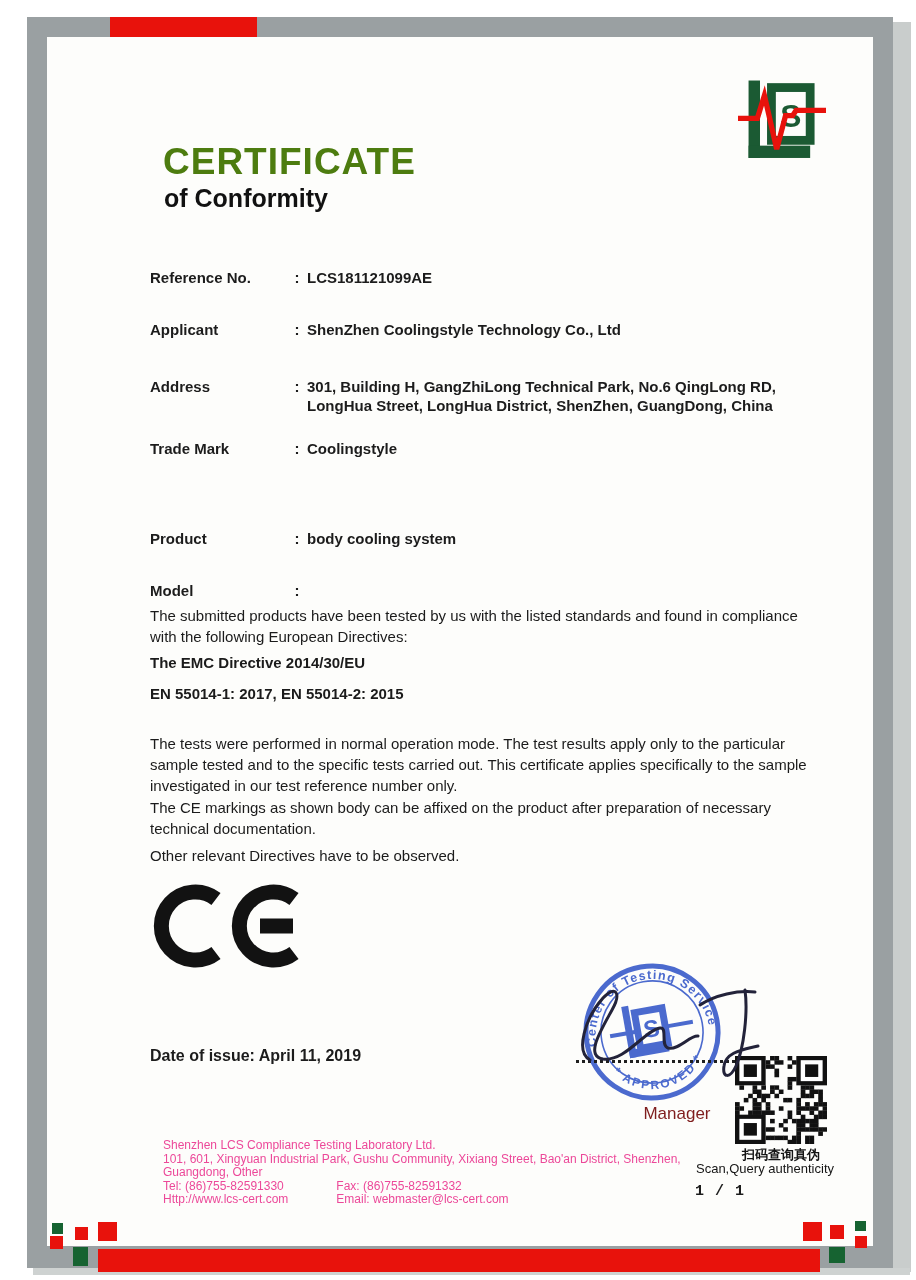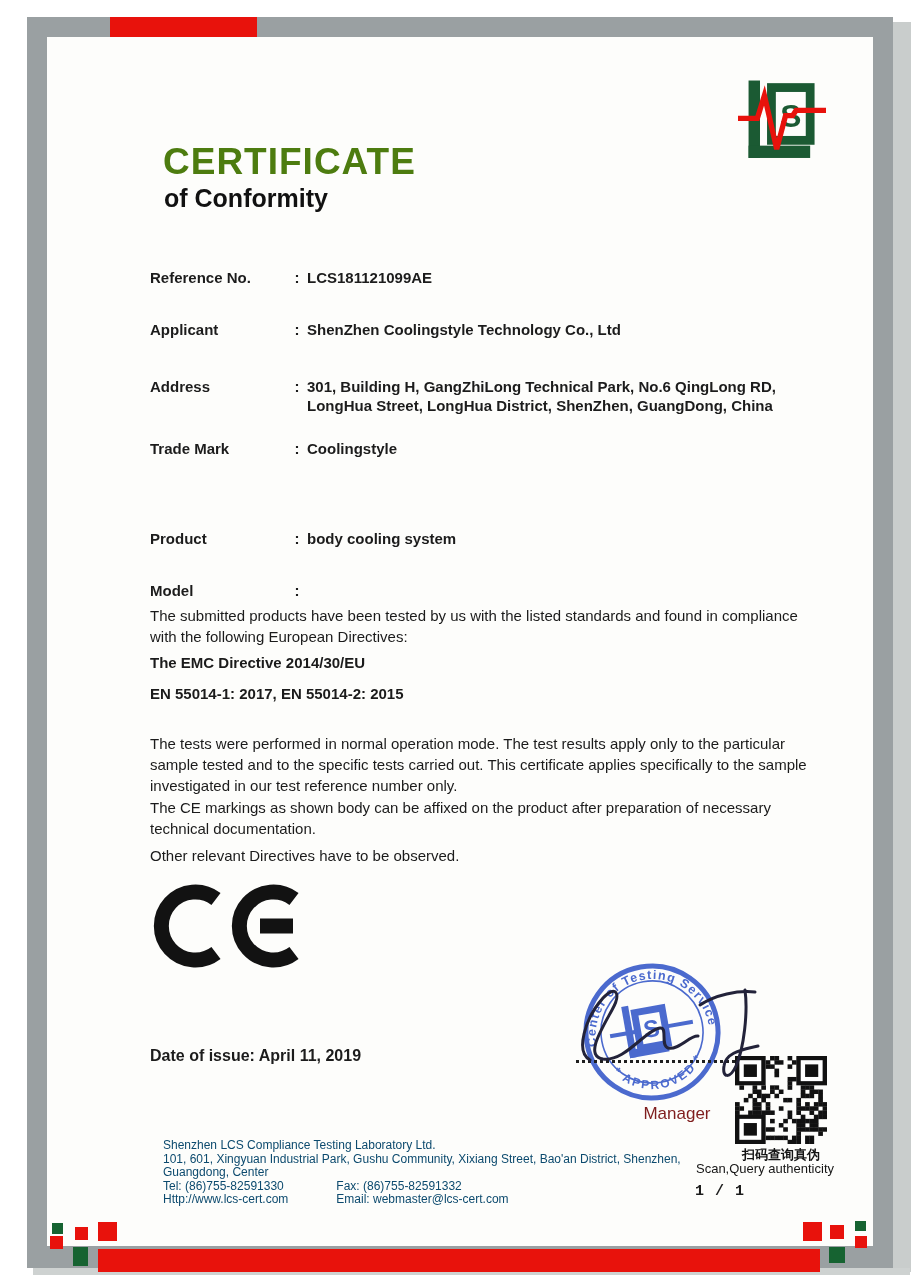--- a/index.html
+++ b/index.html
@@ -20,21 +20,21 @@
   .frow .sep{width:20px;text-align:center;}
   .frow .val{width:505px;}
   .para{position:absolute;left:150px;width:665px;font-size:15px;line-height:21px;color:#1b1b1b;}
   .bold{font-weight:bold;}
   .dateline{position:absolute;left:150px;top:1047px;font-size:16px;font-weight:bold;}
   .dotline{position:absolute;left:576px;top:1060px;width:159px;border-top:3px dotted #1f1f1f;z-index:6;}
   .manager{position:absolute;left:622px;top:1068px;width:110px;text-align:center;font-size:17px;color:#7f1d1d;z-index:6;margin-top:36px;}
   .qrwrap{position:absolute;left:735px;top:1056px;width:92px;height:88px;z-index:5;}
   .qrcap1{position:absolute;left:716px;top:1146px;width:130px;text-align:center;font-size:13px;font-weight:bold;color:#151515;}
   .qrcap2{position:absolute;left:684px;top:1161px;width:162px;text-align:center;font-size:13px;color:#151515;}
-  .footer{position:absolute;left:163px;top:1139px;font-size:12px;line-height:13.6px;color:#0c4a6e;}
+  .footer{position:absolute;left:163px;top:1139px;font-size:12px;line-height:13.6px;color:#ec4899;}
   .fcols span.c1{display:inline-block;width:170px;}
   .pagenum{position:absolute;left:695px;top:1183px;font-size:15px;font-weight:bold;letter-spacing:1px;font-family:Liberation Mono, monospace;}
   svg{display:block;}
 </style>
 </head>
 <body>
 
 <div class="sheet">
 
   <svg class="abs" style="left:0;top:0;z-index:0;" width="916" height="1280" viewBox="0 0 916 1280">
@@ -315,21 +315,21 @@
         <rect x="4.380952380952381" y="62.85714285714286" width="21.904761904761905" height="20.952380952380953" fill="#fff"></rect>
         <rect x="8.761904761904763" y="67.04761904761905" width="13.142857142857144" height="12.571428571428573" fill="#111"></rect>
       </svg>
     </div>
   <div class="qrcap1" style="z-index:5;text-align:center;">扫码查询真伪</div>
   <div class="qrcap2" style="z-index:5;">Scan,Query authenticity</div>
 
   <div class="footer" style="z-index:5;">
     <div>Shenzhen LCS Compliance Testing Laboratory Ltd.</div>
     <div>101, 601, Xingyuan Industrial Park, Gushu Community, Xixiang Street, Bao'an District, Shenzhen,</div>
-    <div>Guangdong, Center</div>
+    <div>Guangdong, Other</div>
     <div class="fcols">
       <span class="c1">Tel: (86)755-82591330</span>
       <span>Fax: (86)755-82591332</span>
     </div>
     <div class="fcols">
       <span class="c1">Http://www.lcs-cert.com</span>
       <span>Email: webmaster@lcs-cert.com</span>
     </div>
   </div>
   <div class="pagenum" style="z-index:5;">1 / 1</div>

